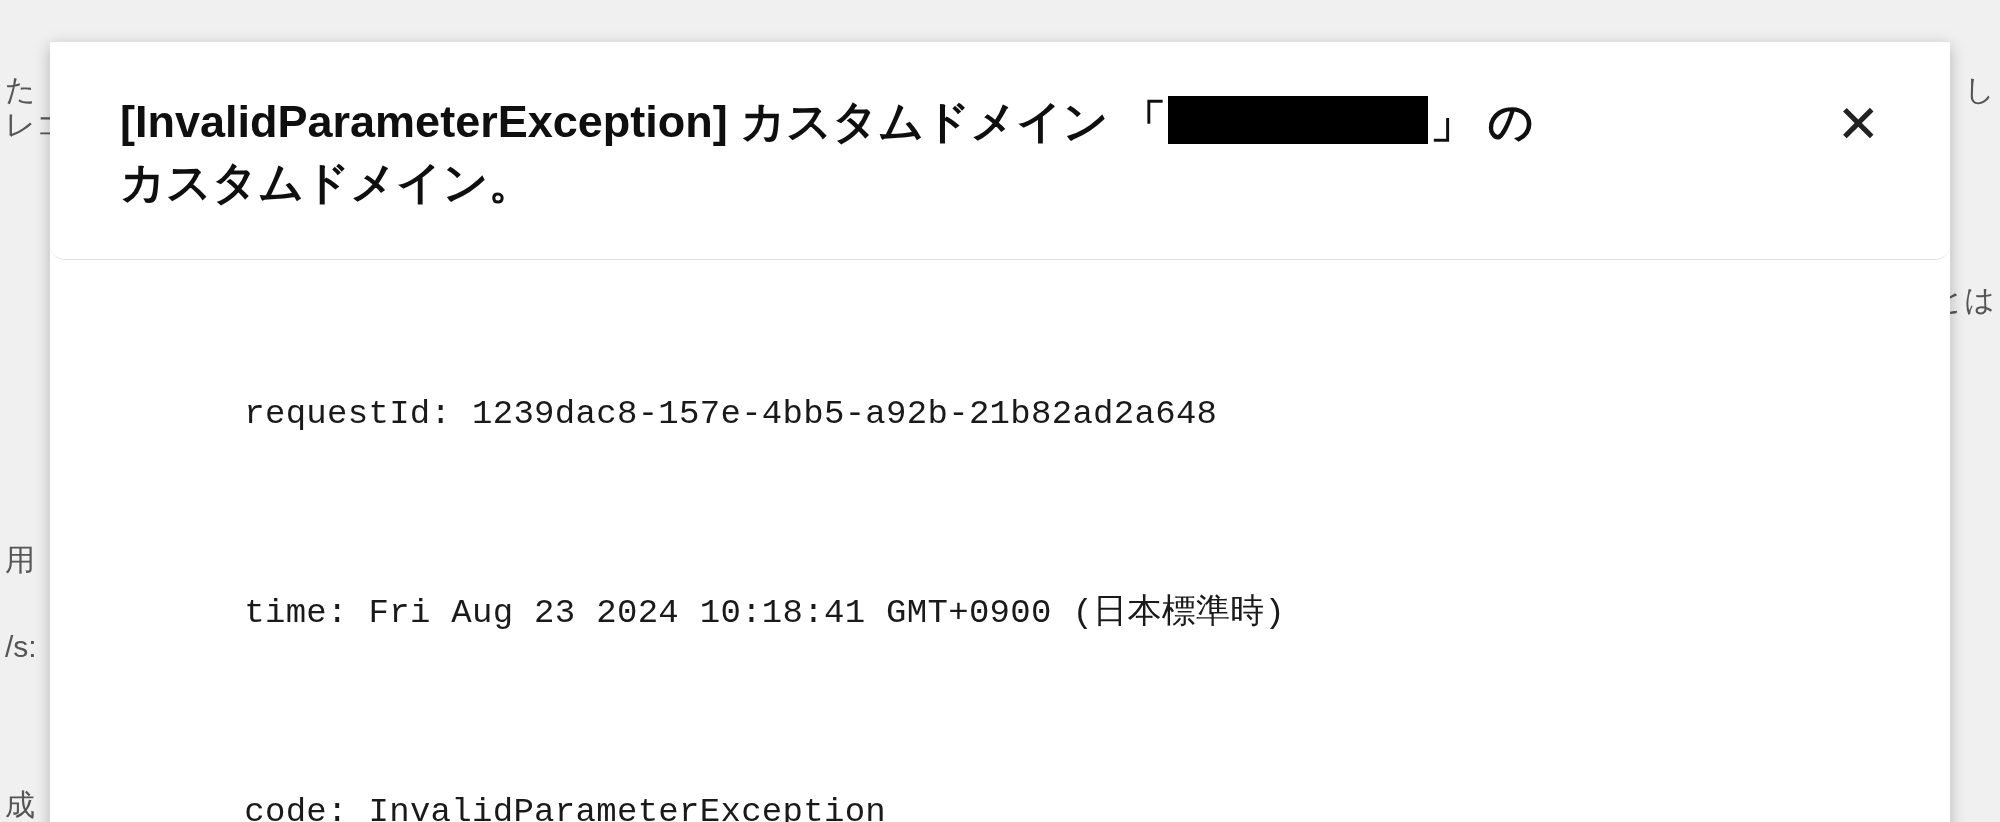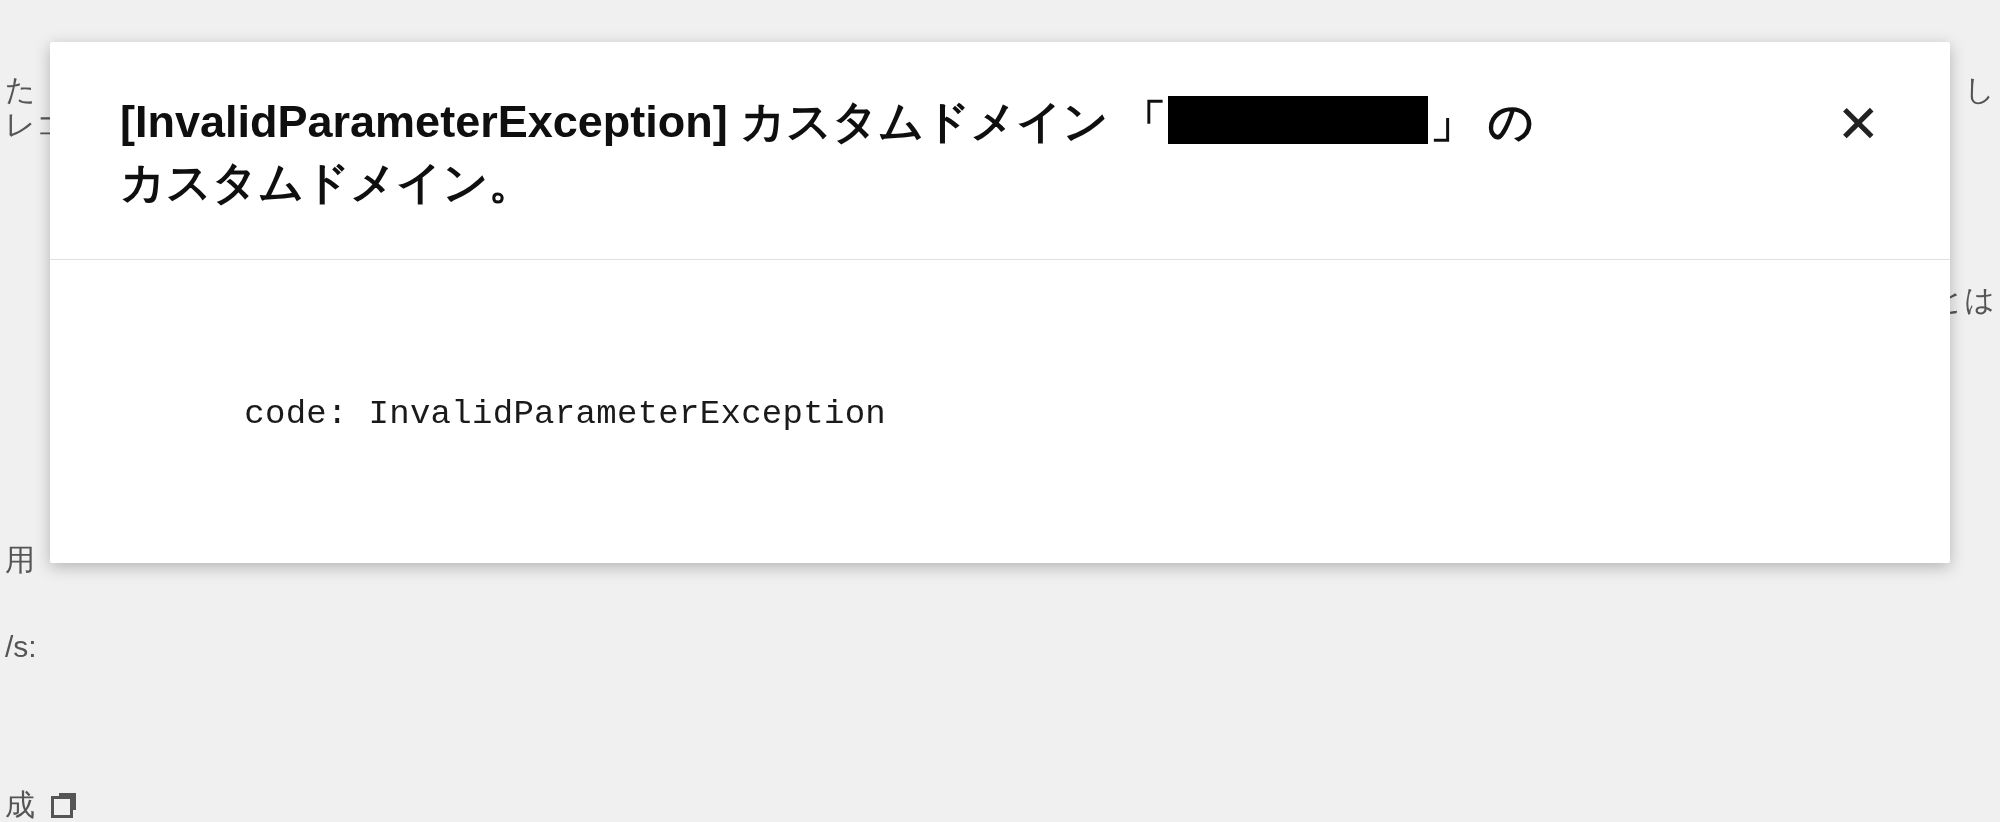--- a/index.html
+++ b/index.html
@@ -36,20 +36,21 @@
       background: #ffffff;
       box-shadow: 0 4px 16px rgba(0,0,0,0.25);
       border-radius: 2px;
     }
     .dialog-header {
       padding: 50px 70px 45px 70px;
       border-bottom: 1px solid #e0e0e0;
       display: flex;
       justify-content: space-between;
       align-items: flex-start;
+      border-radius: 15px;
     }
     .dialog-title {
       font-size: 45px;
       font-weight: 800;
       line-height: 1.35;
       font-family: -apple-system, "Hiragino Sans", "Meiryo", sans-serif;
       color: #0f0f0f;
       flex: 1;
       padding-right: 40px;
     }
@@ -125,17 +126,23 @@
   <div class="dialog-header">
     <div class="dialog-title">
       <span class="title-prefix">[InvalidParameterException] </span><span class="title-domain-before">カスタムドメイン 「</span><span class="redacted"></span><span class="title-domain-after">」 の</span><br><span class="title-suffix">カスタムドメイン。</span>
     </div>
     <button class="close-btn">
       <span>✕</span>
     </button>
   </div>
   <div class="dialog-body">
     <div class="body-line">
+      <span>requestId:</span> <span>1239dac8-157e-4bb5-a92b-21b82ad2a648</span>
+    </div>
+    <div class="body-line">
+      <span>time:</span> <span>Fri Aug 23 2024 10:18:41 GMT+0900 (日本標準時)</span>
+    </div>
+    <div class="body-line">
       <span>code:</span> <span>InvalidParameterException</span>
     </div>
 
   </div>
 </div>
 
 </body></html>

